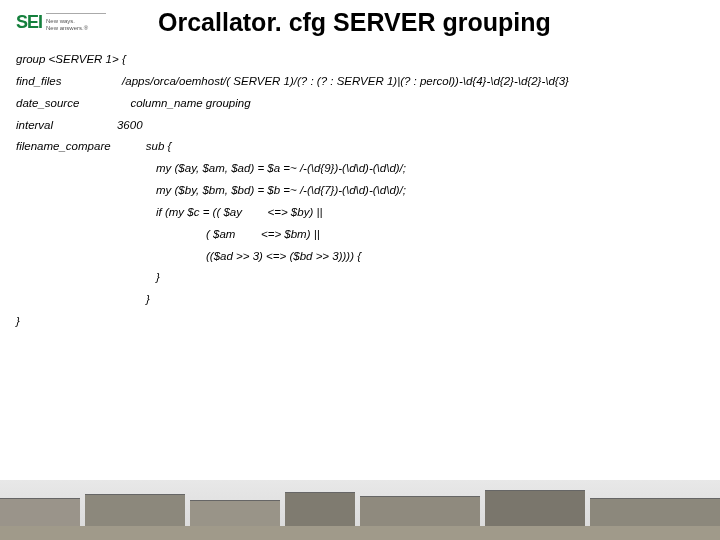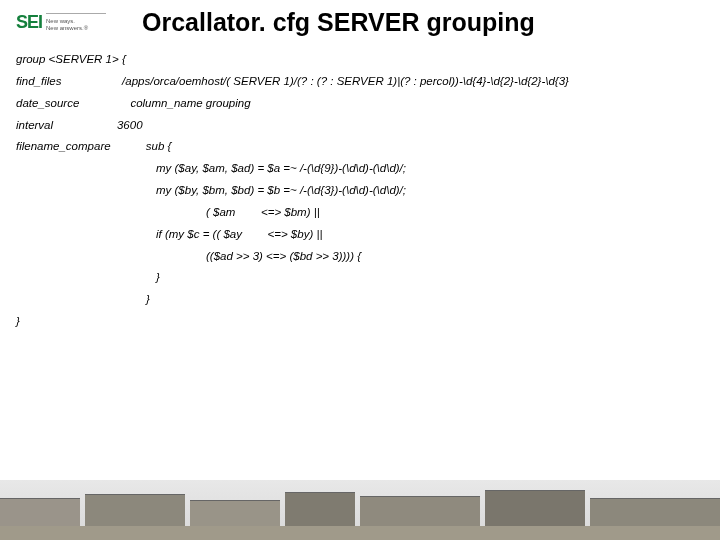--- a/index.html
+++ b/index.html
@@ -35,21 +35,21 @@
   }
   .logo-line {
     border-top: 1px solid #aaa;
     width: 60px;
     margin-bottom: 4px;
   }
   .title {
     font-size: 25px;
     font-weight: bold;
     color: #000;
-    margin-left: 16px;
+    margin-left: 32px;
   }
   .body {
     padding: 8px 16px 0 16px;
     font-size: 11.5px;
     color: #000;
     line-height: 1.9;
   }
   .row { white-space: pre; font-style: italic; }
   .pad2 { padding-left: 140px; }
   .pad3 { padding-left: 190px; }
@@ -101,23 +101,23 @@
   <div class="title">Orcallator. cfg SERVER grouping</div>
 </div>
 
 <div class="body">
   <div class="row">group &lt;SERVER 1&gt; {</div>
   <div class="row">find_files                   /apps/orca/oemhost/( SERVER 1)/(? : (? : SERVER 1)|(? : percol))-\d{4}-\d{2}-\d{2}-\d{3}</div>
   <div class="row">date_source                column_name grouping</div>
   <div class="row">interval                    3600</div>
   <div class="row">filename_compare           sub {</div>
   <div class="row pad2">my ($ay, $am, $ad) = $a =~ /-(\d{9})-(\d\d)-(\d\d)/;</div>
-  <div class="row pad2">my ($by, $bm, $bd) = $b =~ /-(\d{3})-(\d\d)-(\d\d)/;</div>
+  <div class="row pad2">my ($by, $bm, $bd) = $b =~ /-(\d{7})-(\d\d)-(\d\d)/;</div>
+  <div class="row pad2">if (my $c = (( $ay        &lt;=&gt; $by) ||</div>
   <div class="row pad3">( $am        &lt;=&gt; $bm) ||</div>
-  <div class="row pad2">if (my $c = (( $ay        &lt;=&gt; $by) ||</div>
   <div class="row pad3">(($ad &gt;&gt; 3) &lt;=&gt; ($bd &gt;&gt; 3)))) {</div>
   <div class="row pad2">}</div>
   <div class="row pad5">}</div>
   <div class="row">}</div>
 </div>
 
 <div class="footer-img">
   <div class="sky"></div>
   <div class="bldg b1"></div>
   <div class="bldg b2"></div>

